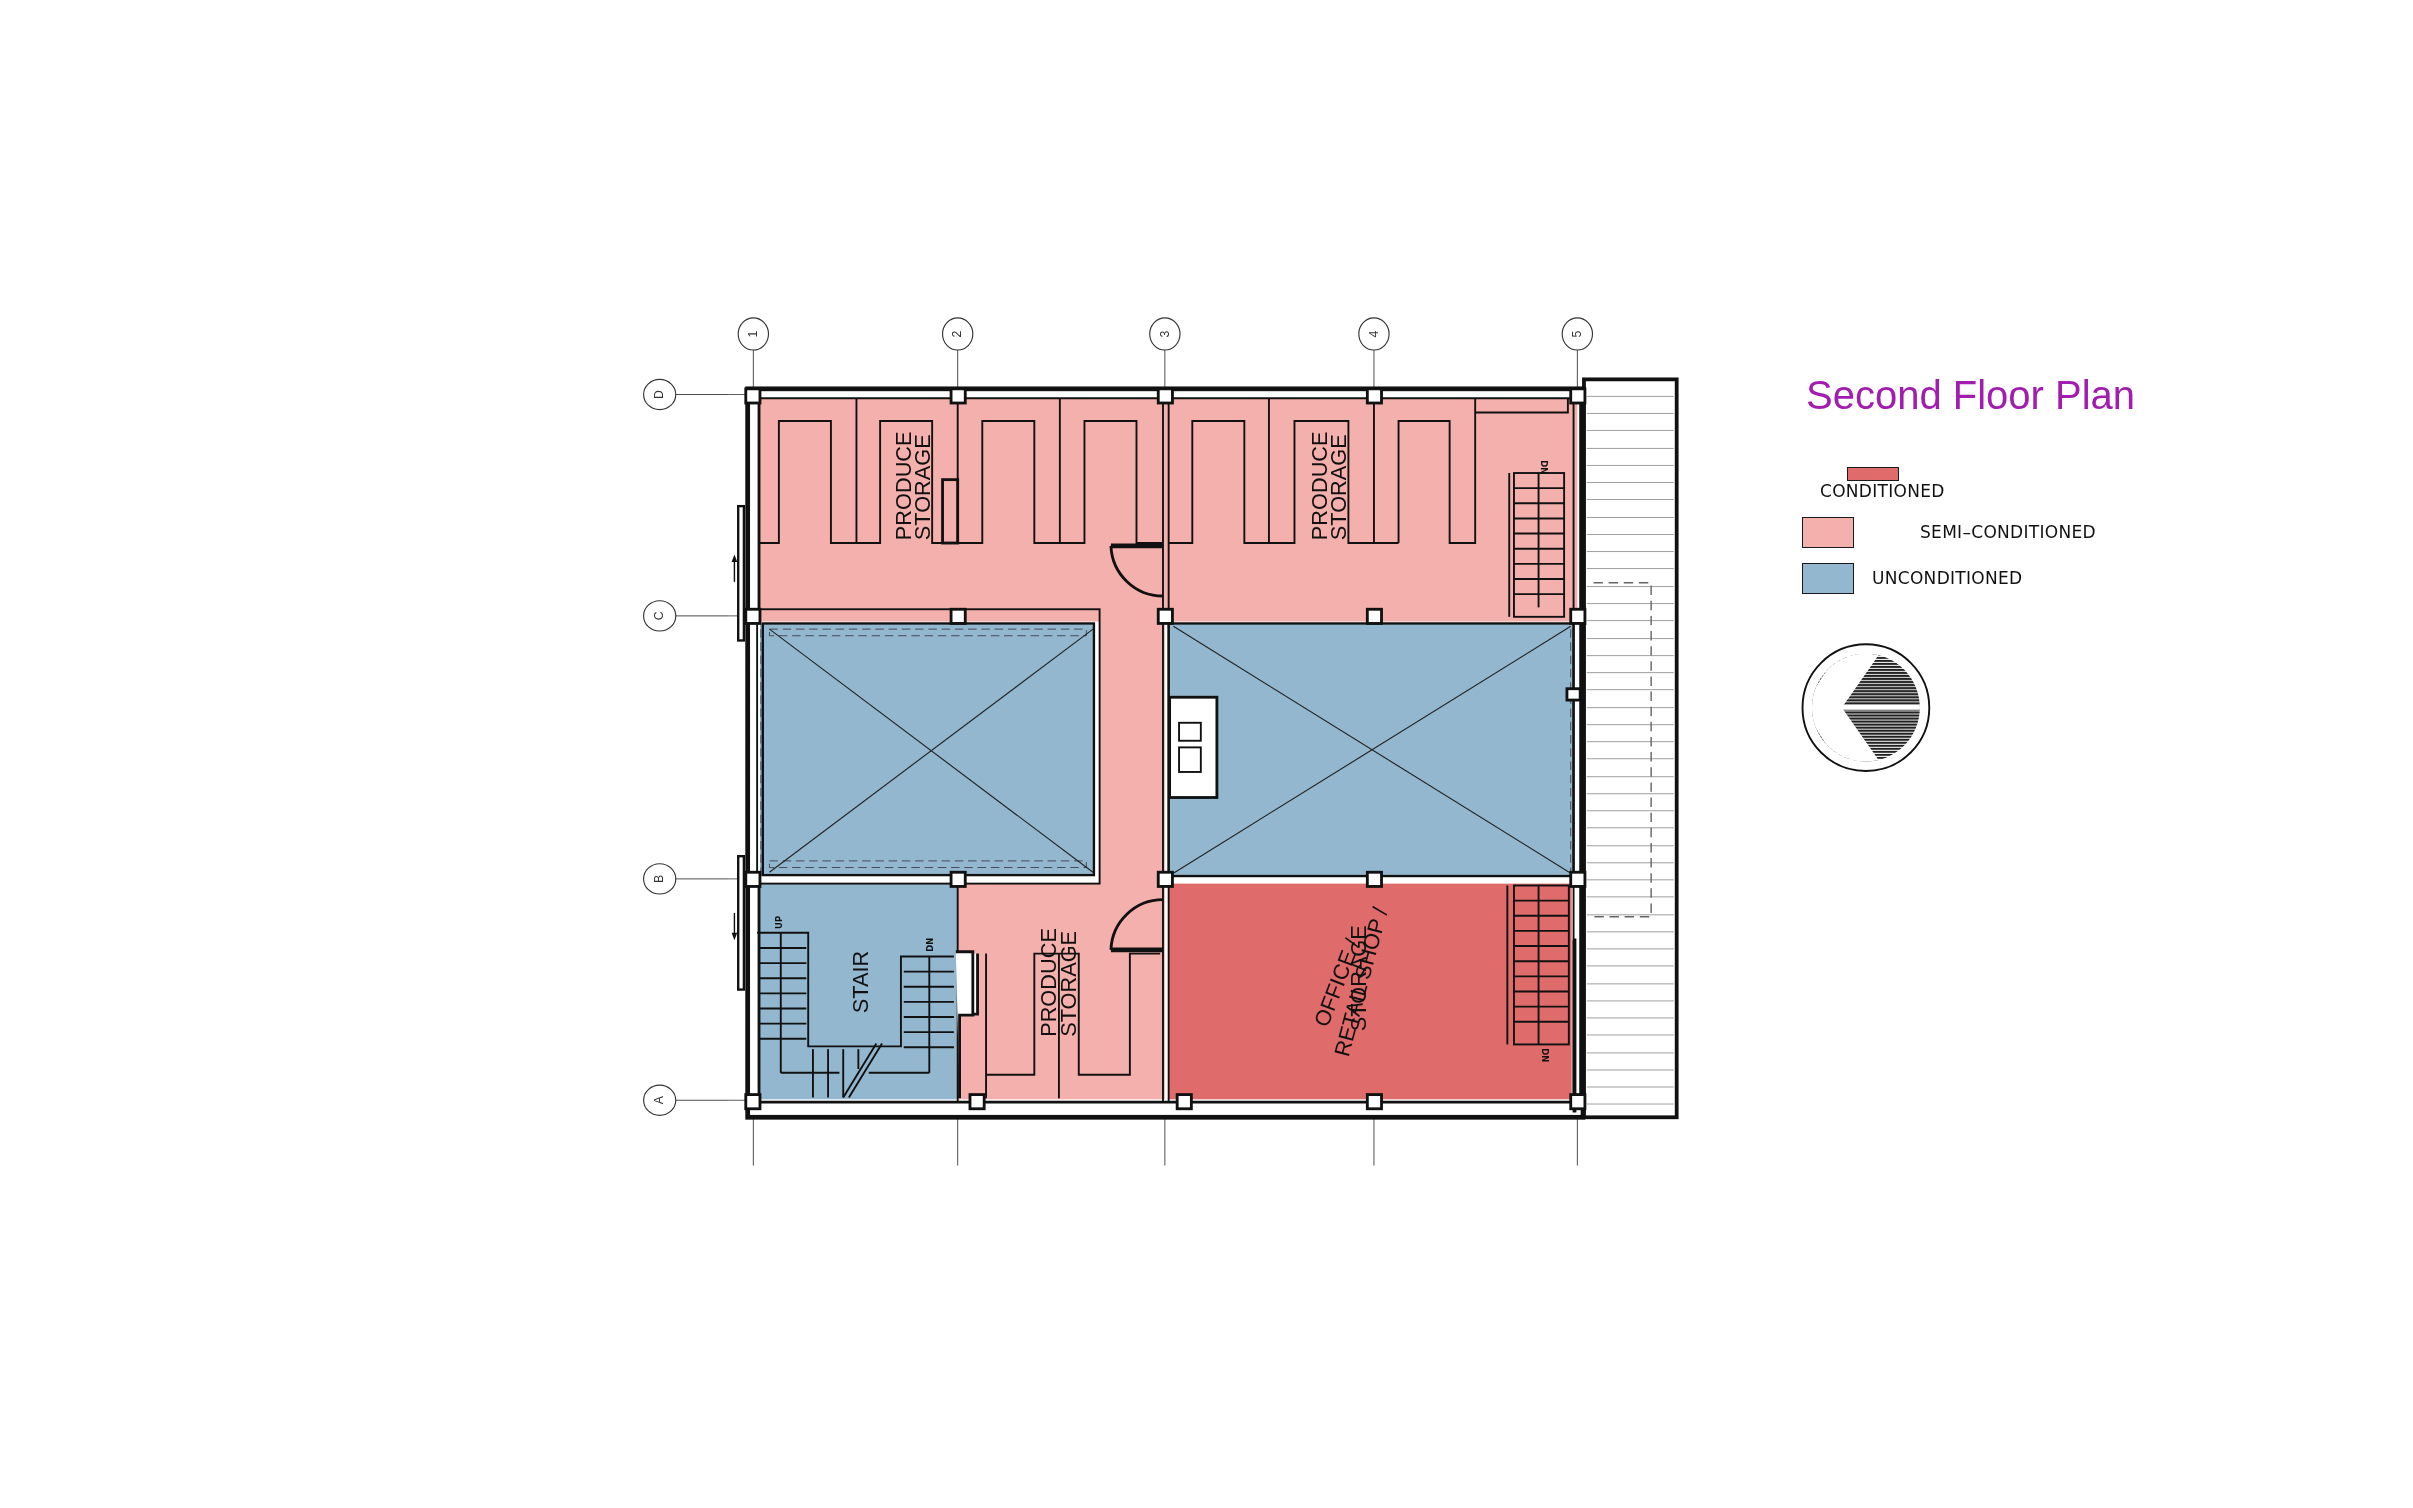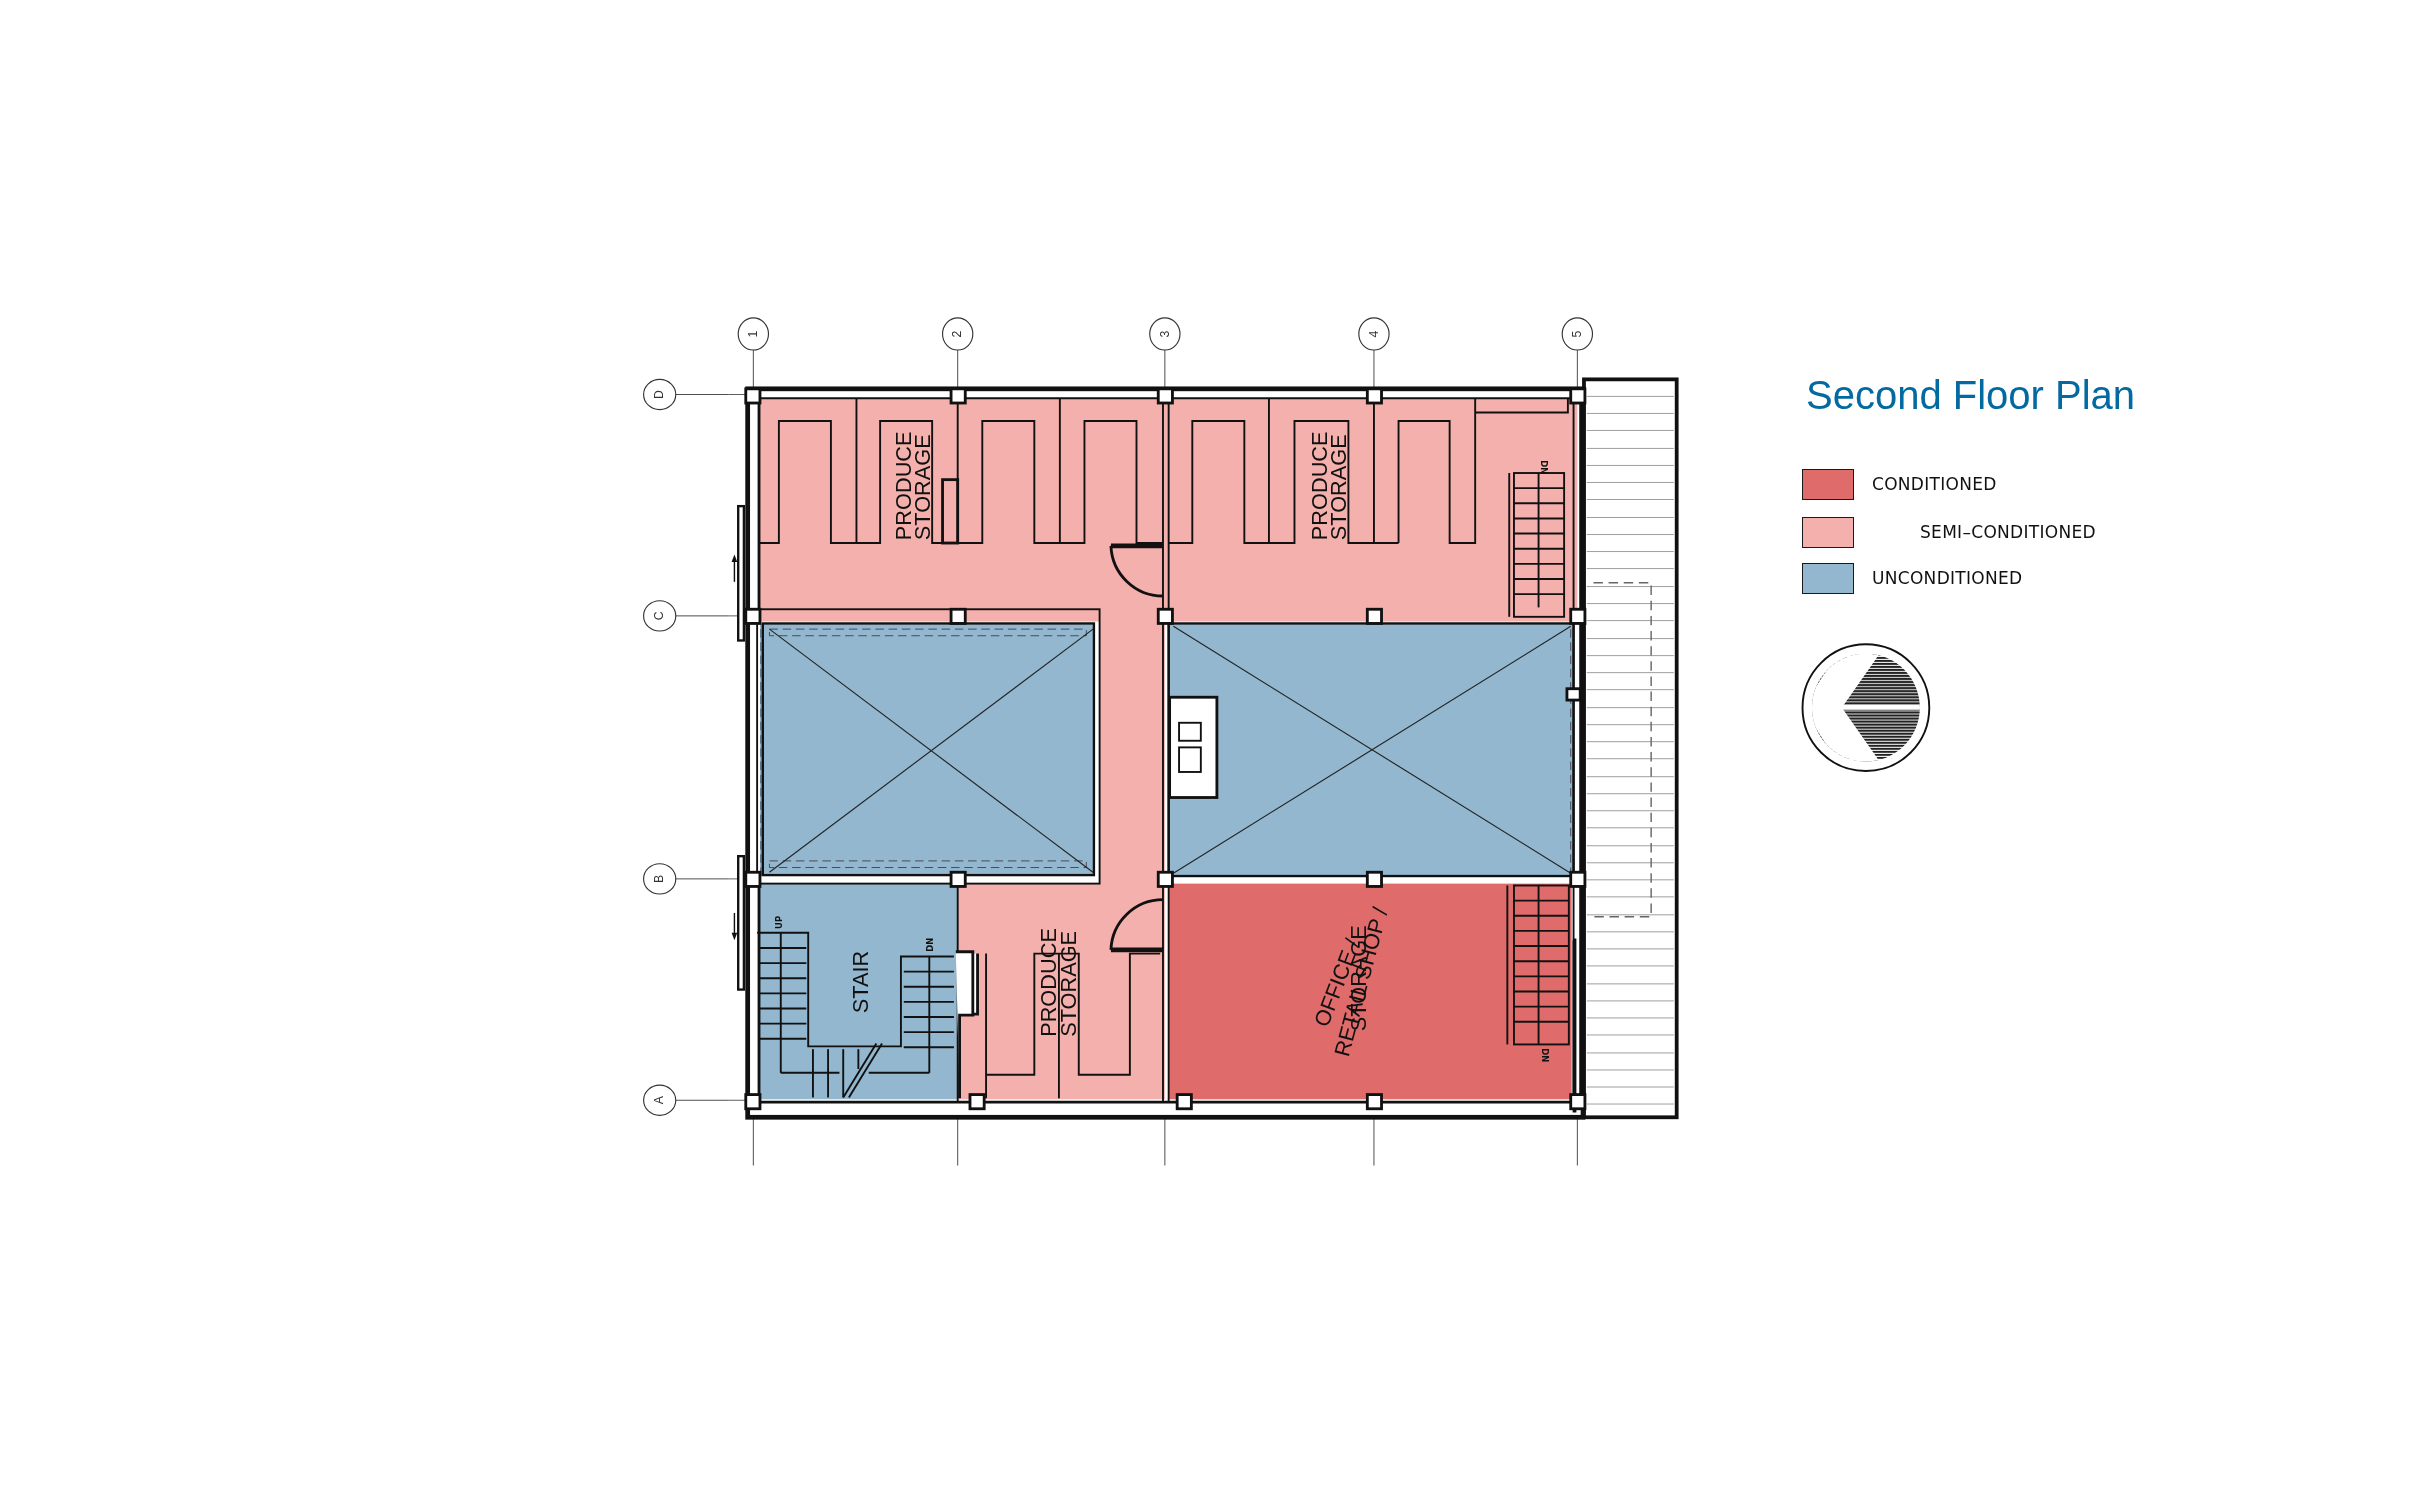--- a/index.html
+++ b/index.html
@@ -1,18 +1,18 @@
 <!DOCTYPE html>
 <html style="font-size:15px"><head>
 <meta charset="utf-8">
 <style>
   html, body { margin:0; padding:0; background:#ffffff; }
   body { width:2413px; height:1508px; position:relative; overflow:hidden; font-family:"Liberation Sans", sans-serif; }
   #plan { position:absolute; left:0; top:0; }
-  .title { position:absolute; left:1806px; top:373px; font-size:40px; color:#0369a1; font-family:"Liberation Sans", sans-serif; white-space:nowrap; }
+  .title { position:absolute; left:1806px; top:373px; font-size:40px; color:#a21caf; font-family:"Liberation Sans", sans-serif; white-space:nowrap; }
   .legend-item { position:absolute; left:1802px; height:34px; display:flex; align-items:center; }
   .swatch { width:52px; height:31px; border:1.9px solid #1a1a1a; box-sizing:border-box; }
   .legend-label { margin-left:18px; font-family:"DejaVu Sans", sans-serif; font-size:17px; color:#111; letter-spacing:0.3px; }
   .room-label { font-family:"Liberation Sans", sans-serif; font-size:23px; fill:#111; }
   .bubble-text { font-family:"Liberation Sans", sans-serif; font-size:13px; fill:#333; }
   .stair-tag { font-family:"DejaVu Sans", sans-serif; font-size:9px; font-weight:bold; fill:#111; }
 </style>
 </head>
 <body>
 
@@ -341,21 +341,21 @@
       <rect x="1910" y="686" width="125" height="125" fill="url(#hatch)"></rect>
       <polygon points="1945,686 1972,686 1930,748 1972,810 1945,810 1905,748" fill="#fff"></polygon>
       <polygon points="1962,686 1990,686 1948,746 2035,746 2035,750 1948,750 1990,810 1962,810 1920,748" fill="#fff"></polygon>
       <rect x="1944" y="745" width="92" height="5" fill="#fff"></rect>
     </g>
   </g>
 </svg>
 
 <div class="title">Second Floor Plan</div>
 
-<div class="legend-item" style="top:467px;">
+<div class="legend-item" style="top:467px;flex-direction:column;">
   <div class="swatch" style="background:#DF6B6B;"></div>
   <span class="legend-label">CONDITIONED</span>
 </div>
 <div class="legend-item" style="top:515px;gap:48px;">
   <div class="swatch" style="background:#F4B0AC;"></div>
   <span class="legend-label">SEMI–CONDITIONED</span>
 </div>
 <div class="legend-item" style="top:561px;align-items:center;">
   <div class="swatch" style="background:#93B7CE;"></div>
   <span class="legend-label">UNCONDITIONED</span>

